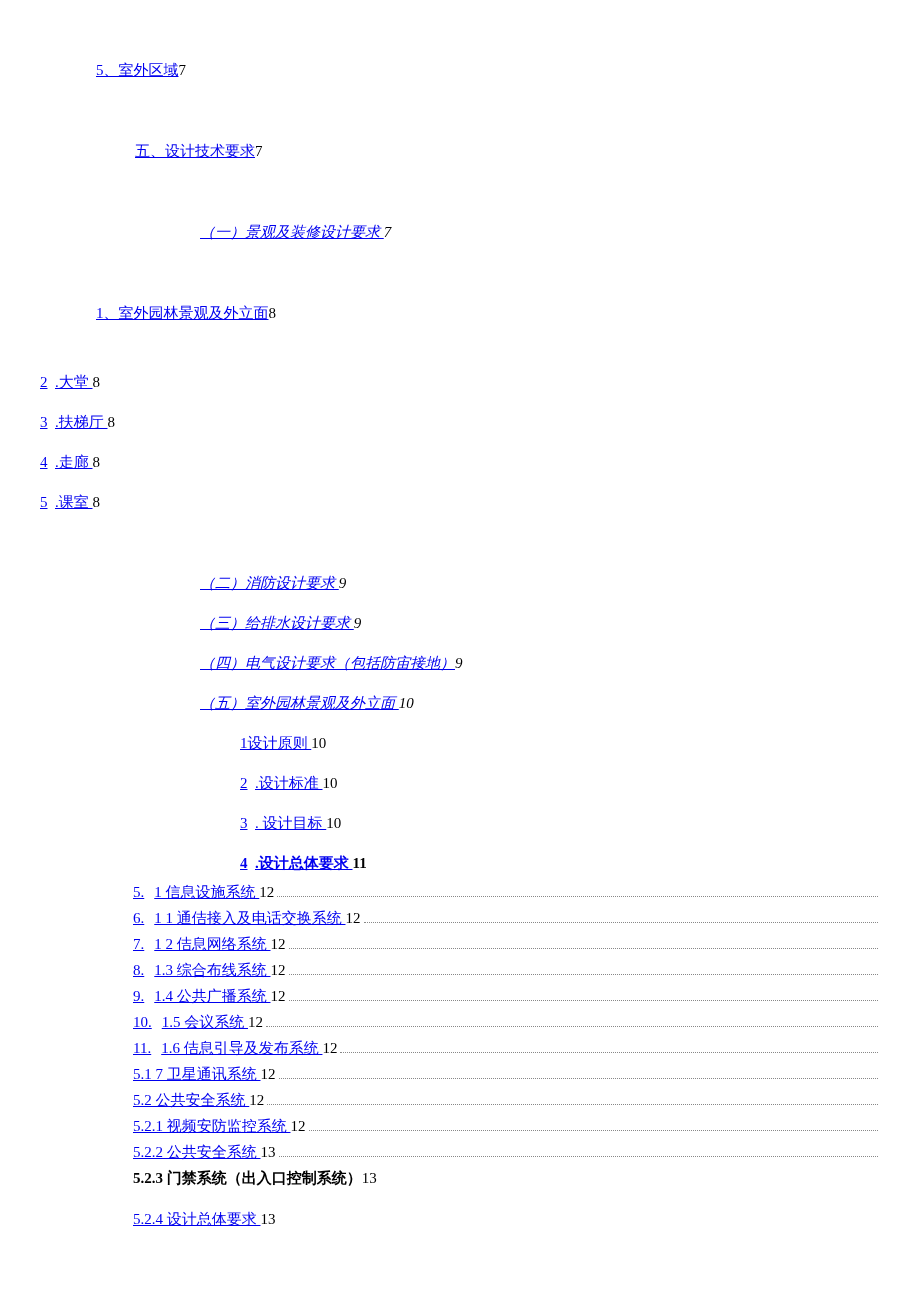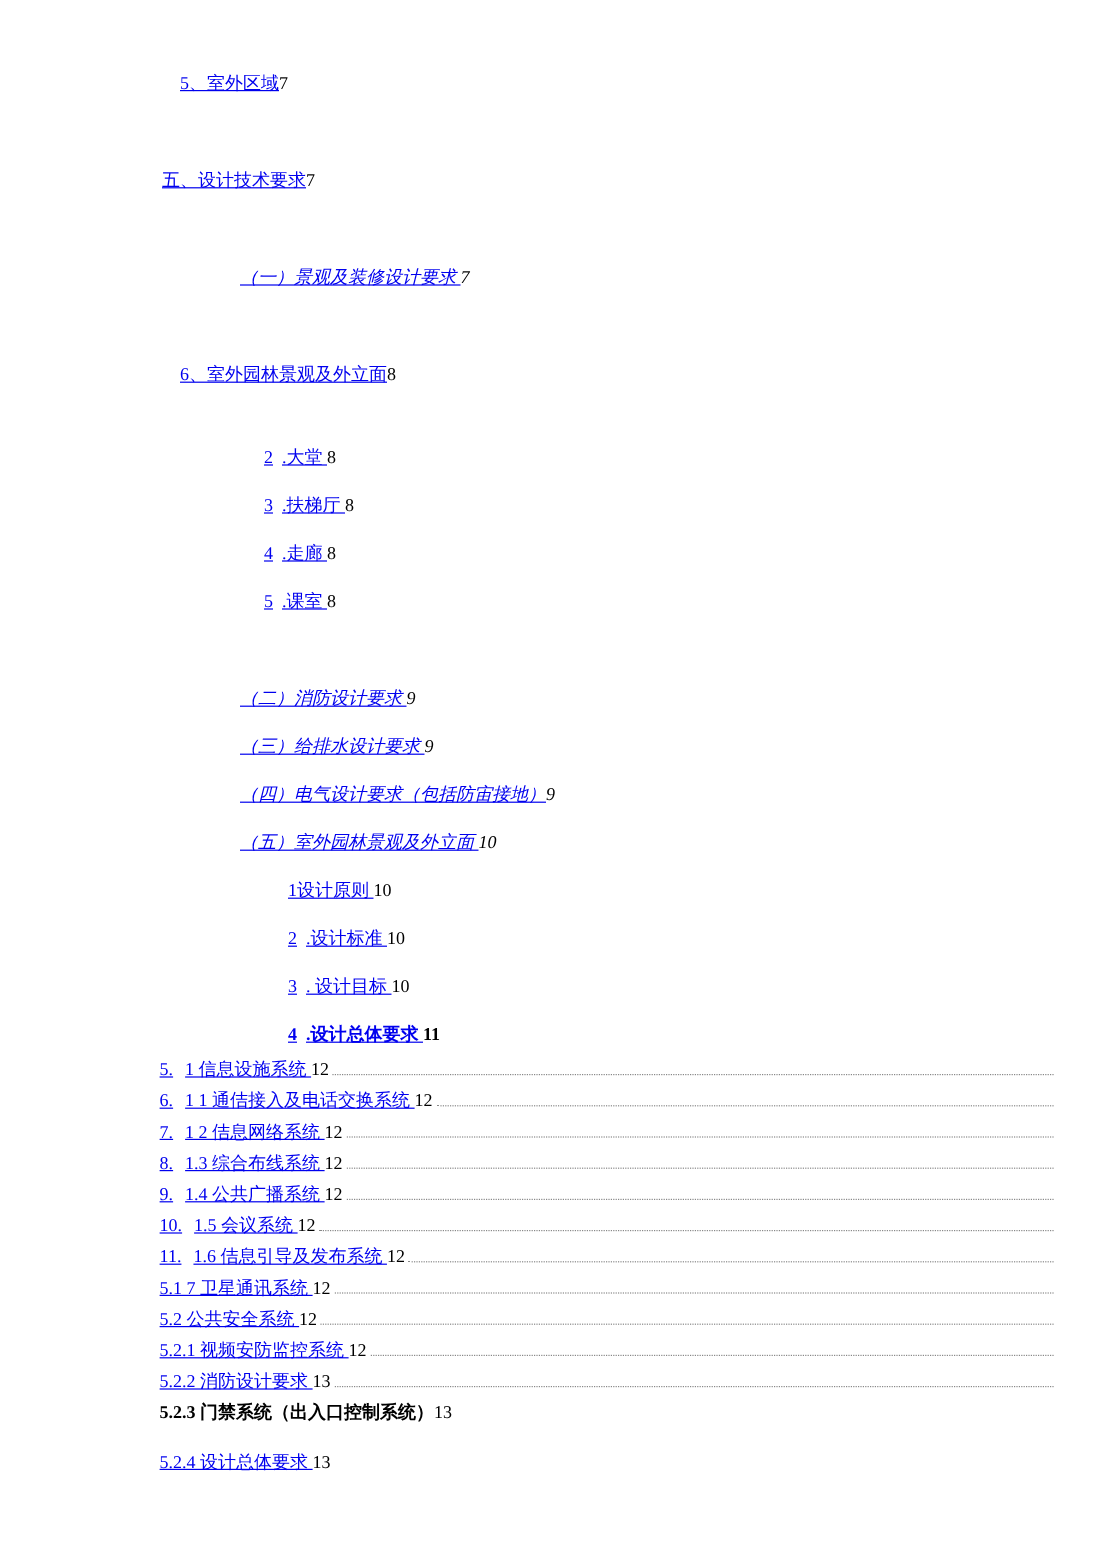--- a/index.html
+++ b/index.html
@@ -17,24 +17,24 @@
     text-decoration: underline;
   }
   .page-num {
     color: #000;
     text-decoration: none;
   }
   .toc-line {
     margin: 0;
   }
   
-  .ind-1 { margin-left: 110px; }
+  .ind-1 { margin-left: 56px; }
   .ind-1b { margin-left: 95px; }
   .ind-2 { margin-left: 160px; font-style: italic; }
-  .ind-3 { margin-left: 180px; }
+  .ind-3 { }
   .ind-4 { margin-left: 200px; }
 
   
   .gap-sm { margin-bottom: 8px; font-weight: bold; }
   .gap-md { margin-bottom: 19px; }
   .gap-lg { margin-bottom: 48px; }
   .gap-xl { margin-bottom: 60px; }
 
   .dotted-row {
     display: flex;
@@ -78,21 +78,21 @@
 
 <div class="toc-line ind-1b gap-xl">
   <span class="link">五、设计技术要求</span><span class="page-num">7</span>
 </div>
 
 <div class="toc-line ind-2 gap-xl">
   <span class="link"> （一）景观及装修设计要求 </span><span class="page-num">7</span>
 </div>
 
 <div class="toc-line ind-1 gap-lg">
-  <span class="link">6、室外园林景观及外立面</span><span class="page-num">8</span>
+  <span class="link">1、室外园林景观及外立面</span><span class="page-num">8</span>
 </div>
 
 <div class="toc-line ind-3 gap-md">
   <span class="link">2</span>&nbsp;&nbsp;<span class="link">.大堂 </span><span class="page-num">8</span>
 </div>
 <div class="toc-line ind-3 gap-md">
   <span class="link">3</span>&nbsp;&nbsp;<span class="link">.扶梯厅 </span><span class="page-num">8</span>
 </div>
 <div class="toc-line ind-3 gap-md">
   <span class="link">4</span>&nbsp;&nbsp;<span class="link">.走廊 </span><span class="page-num">8</span>
@@ -183,21 +183,21 @@
   <span class="dots"></span>
 </div>
 <div class="dotted-row">
   <span class="left">
     <span class="link">5.2.1 视频安防监控系统 </span><span class="page-num">12</span>
   </span>
   <span class="dots"></span>
 </div>
 <div class="dotted-row">
   <span class="left">
-    <span class="link">5.2.2 消防设计要求 </span><span class="page-num">13</span>
+    <span class="link">5.2.2 公共安全系统 </span><span class="page-num">13</span>
   </span>
   <span class="dots"></span>
 </div>
 
 <div class="plain-row">
   <span class="nolink">5.2.3 门禁系统（出入口控制系统）</span><span class="page-num">13</span>
 </div>
 
 <div class="plain-row last-block-top">
   <span class="link">5.2.4 设计总体要求 </span><span class="page-num">13</span>

